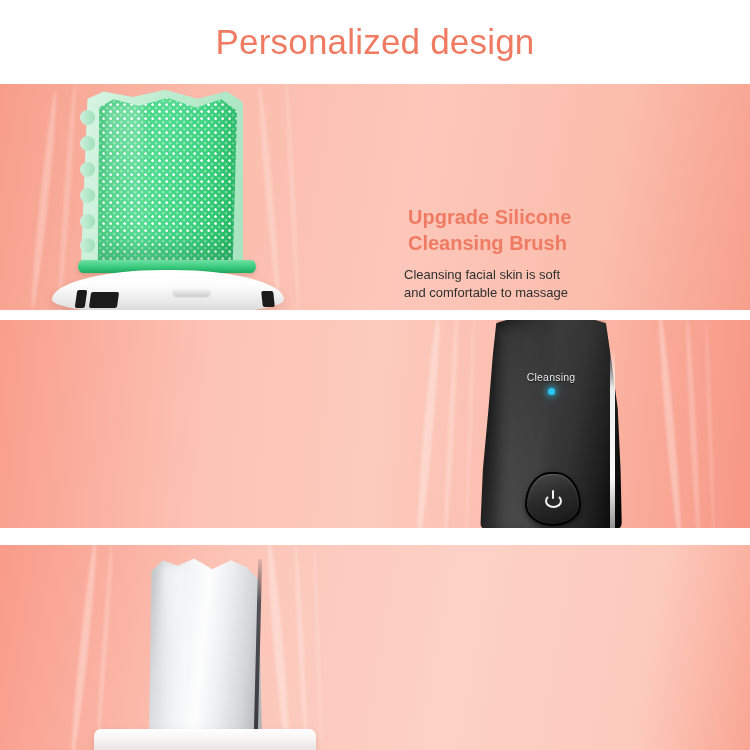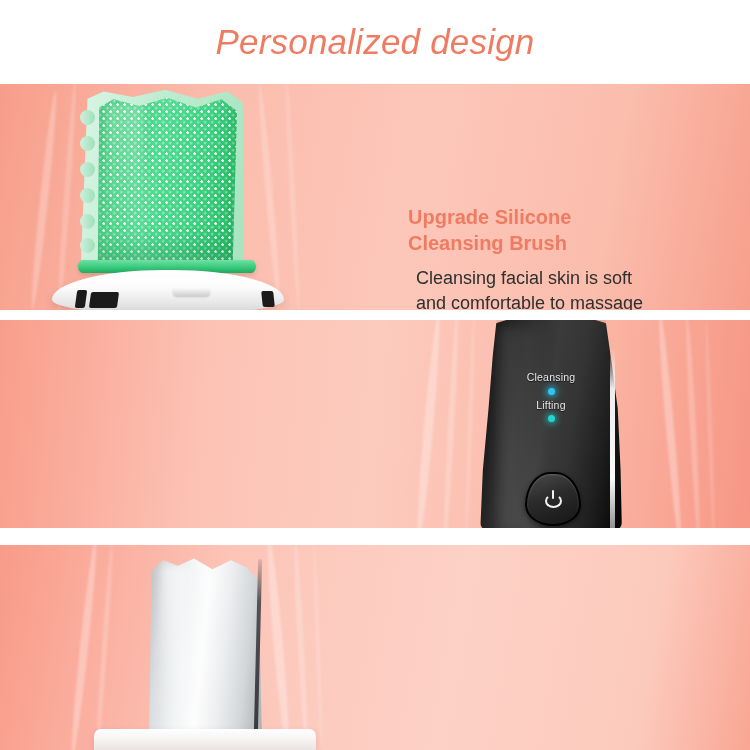--- a/index.html
+++ b/index.html
@@ -34,21 +34,20 @@
     align-items: center;
     justify-content: center;
     background: #ffffff;
   }
   .title-text {
     font-size: 35px;
     color: #ef7b62;
     letter-spacing: 0.2px;
     font-weight: 400;
     white-space: nowrap;
-    font-style: italic;
   }
 
   
   .panel {
     position: absolute;
     left: 0;
     width: 750px;
     overflow: hidden;
   }
   #panel-1 {
@@ -74,24 +73,24 @@
   .headline {
     color: #ef7b62;
     font-size: 20px;
     line-height: 1.30;
     font-weight: 700;
     margin: 8px;
     white-space: pre-line;
   }
   .subcopy {
     color: #2f2f2f;
-    font-size: 18px;
+    font-size: 13px;
     line-height: 1.38;
     font-weight: 400;
-    margin: 10px 0 0 16px;
+    margin: 10px 0 0 4px;
     white-space: pre-line;
   }
 
   #copy-1 { left: 400px; top: 112px; width: 340px; }
 
   
   .rays {
     position: absolute;
     pointer-events: none;
   }
@@ -447,24 +446,20 @@
     <div id="device-stage">
       <div class="dev-body"></div>
       <div class="dev-sheen"></div>
       <div class="dev-edge"></div>
 
       <div class="modes">
         <div class="mode">
           <span class="mode-label">Cleansing</span>
           <span class="mode-led"></span>
         </div>
-        <div class="mode">
-          <span class="mode-label">Lifting</span>
-          <span class="mode-led teal"></span>
-        </div>
       </div>
 
       <div class="power-btn">
         <span class="power-glyph"></span>
       </div>
     </div>
 
   </section>
 
   <section class="panel" id="panel-3">

